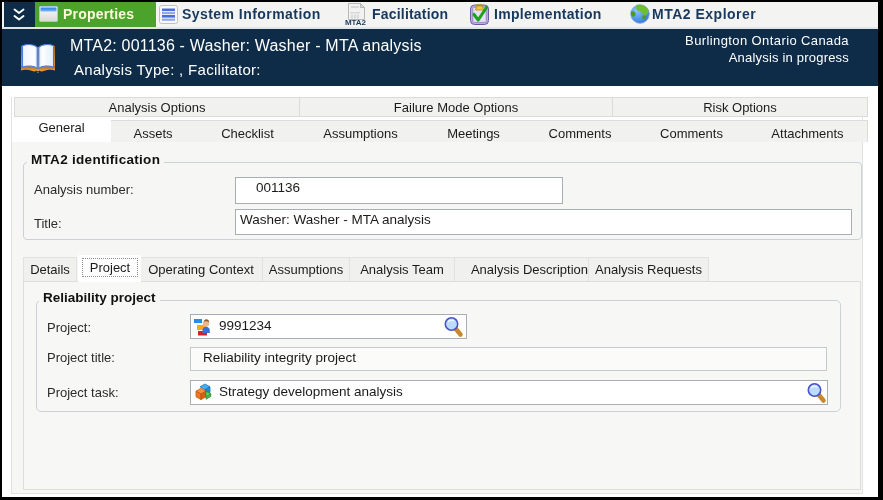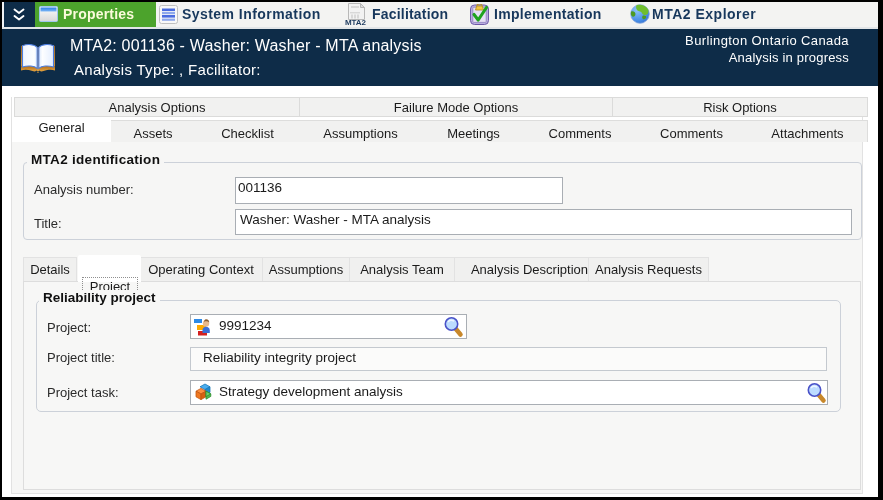--- a/index.html
+++ b/index.html
@@ -138,34 +138,34 @@
 <div class="tab2" style="left:422px;width:104px;">Meetings</div>
 <div class="tab2" style="left:525px;width:111px;">Comments</div>
 <div class="tab2" style="left:635px;width:114px;">Comments</div>
 <div class="tab2" style="left:748px;width:120px;">Attachments</div>
 <div class="a" style="left:12px;top:117px;width:99px;height:25px;background:#fff;font-size:13px;color:#1b1b1b;text-align:center;line-height:22px;">General</div>
 
 <div class="a" style="left:23px;top:162px;width:839px;height:78px;border:1px solid #ccd1d9;border-radius:4px;box-sizing:border-box;"></div>
 <div class="a" style="left:27px;top:151.5px;background:#f6f6f5;padding:0 4px;font-size:13.5px;font-weight:bold;letter-spacing:0.3px;color:#111;">MTA2 identification</div>
 <div class="lbl" style="left:34px;top:182px;">Analysis number:</div>
 <div class="lbl" style="left:34px;top:215.5px;">Title:</div>
-<div class="inp" style="left:235px;top:177px;width:328px;height:26.5px;line-height:19.5px;padding-left:2px;">001136</div>
+<div class="inp" style="left:235px;top:177px;width:328px;height:26.5px;line-height:19.5px;padding-left:20px;">001136</div>
 <div class="inp" style="left:235px;top:208.5px;width:617px;height:26.5px;line-height:19.5px;padding-left:4px;">Washer: Washer - MTA analysis</div>
 
 <div class="stab" style="left:23px;width:54px;border-left:1px solid #e2e2e2;">Details</div>
 <div class="stab" style="left:140px;width:123px;">Operating Context</div>
 <div class="stab" style="left:263px;width:87px;">Assumptions</div>
 <div class="stab" style="left:350px;width:105px;">Analysis Team</div>
 <div class="stab" style="left:455px;width:134px;text-align:right;">Analysis Description</div>
 <div class="stab" style="left:589px;width:120px;">Analysis Requests</div>
 
 <div class="a" style="left:23px;top:281px;width:838px;height:209px;background:#f7f7f6;border:1px solid #dddddd;box-sizing:border-box;"></div>
 
 <div class="a" style="left:78px;top:254.5px;width:63px;height:27.5px;background:#fff;border-radius:2px 2px 0 0;"></div>
-<div class="a" style="left:82px;top:257.5px;width:56px;height:19px;border:1px dotted #8f8f8f;box-sizing:border-box;font-size:13px;color:#1b1b1b;text-align:center;line-height:18px;margin-top:19px;">Project</div>
+<div class="a" style="left:82px;top:257.5px;width:56px;height:19px;border:1px dotted #8f8f8f;box-sizing:border-box;font-size:13px;color:#1b1b1b;text-align:center;line-height:18px;">Project</div>
 
 <div class="a" style="left:36px;top:300px;width:805px;height:112px;border:1px solid #ccd1d9;border-radius:5px;box-sizing:border-box;"></div>
 <div class="a" style="left:39px;top:289.5px;background:#f7f7f6;padding:0 4px;font-size:13.5px;font-weight:bold;color:#111;">Reliability project</div>
 <div class="lbl" style="left:47px;top:319.5px;">Project:</div>
 <div class="lbl" style="left:47px;top:350px;">Project title:</div>
 <div class="lbl" style="left:47px;top:384.5px;">Project task:</div>
 
 <div class="inp" style="left:190px;top:314px;width:277px;height:25px;"></div>
 <svg class="a" style="left:193px;top:317px;" width="19" height="19" viewBox="0 0 19 19">
 <rect x="1" y="2" width="8" height="4" fill="#2e8ae6"></rect>

